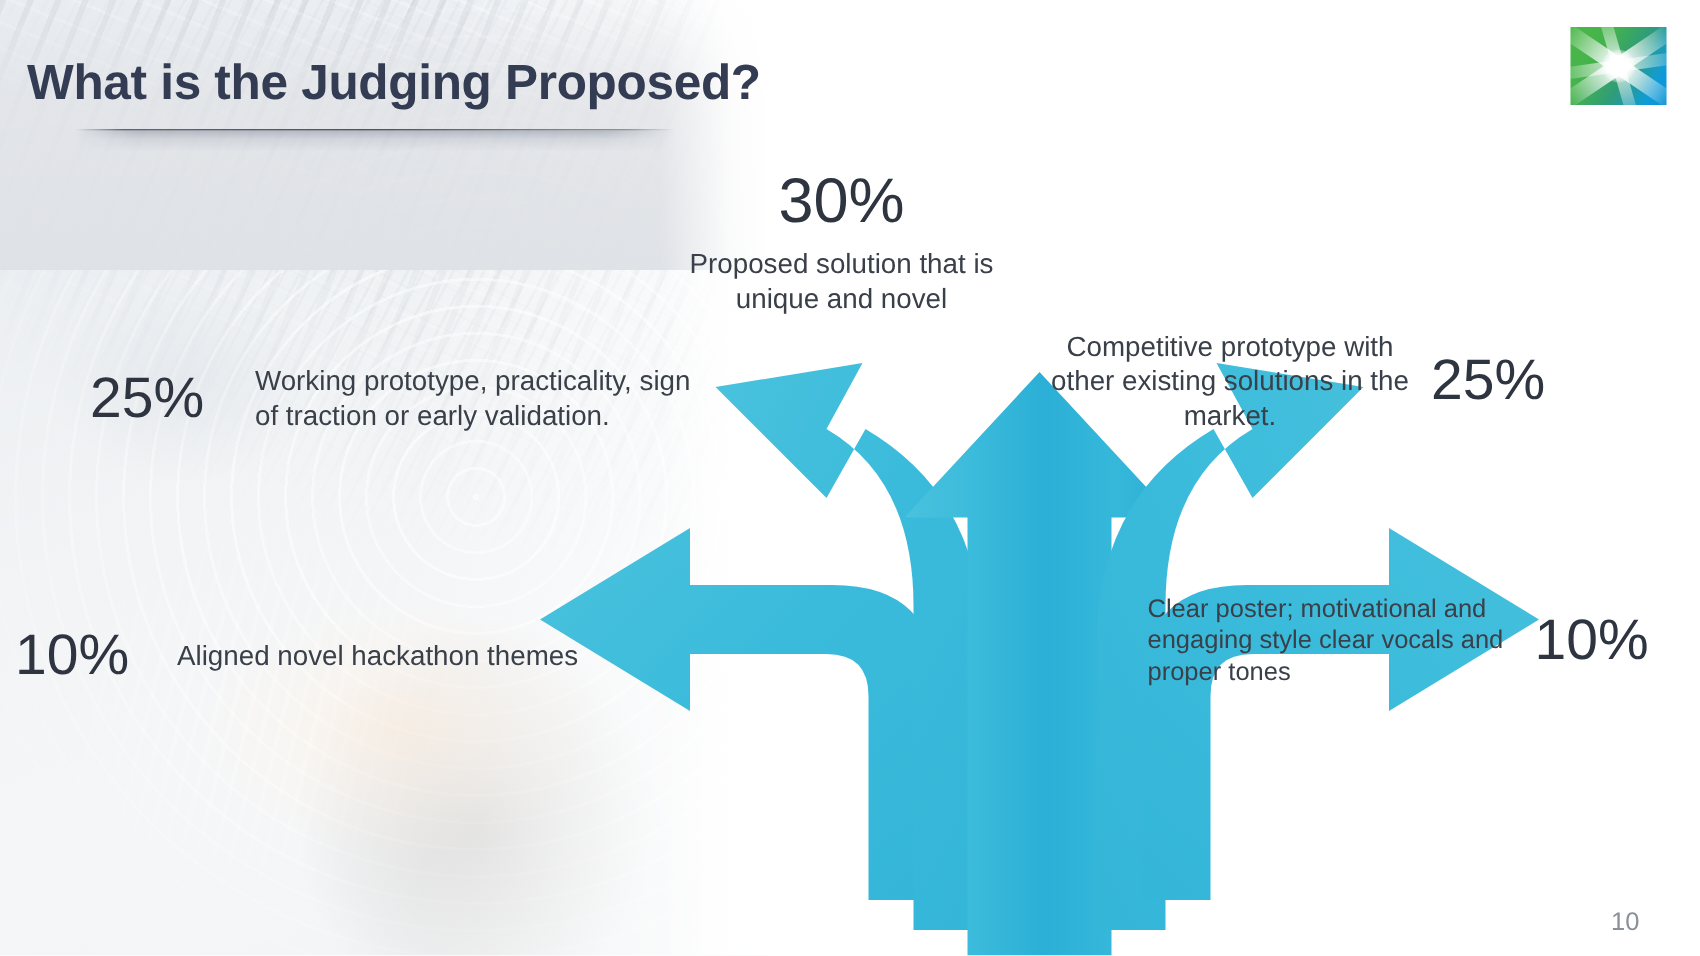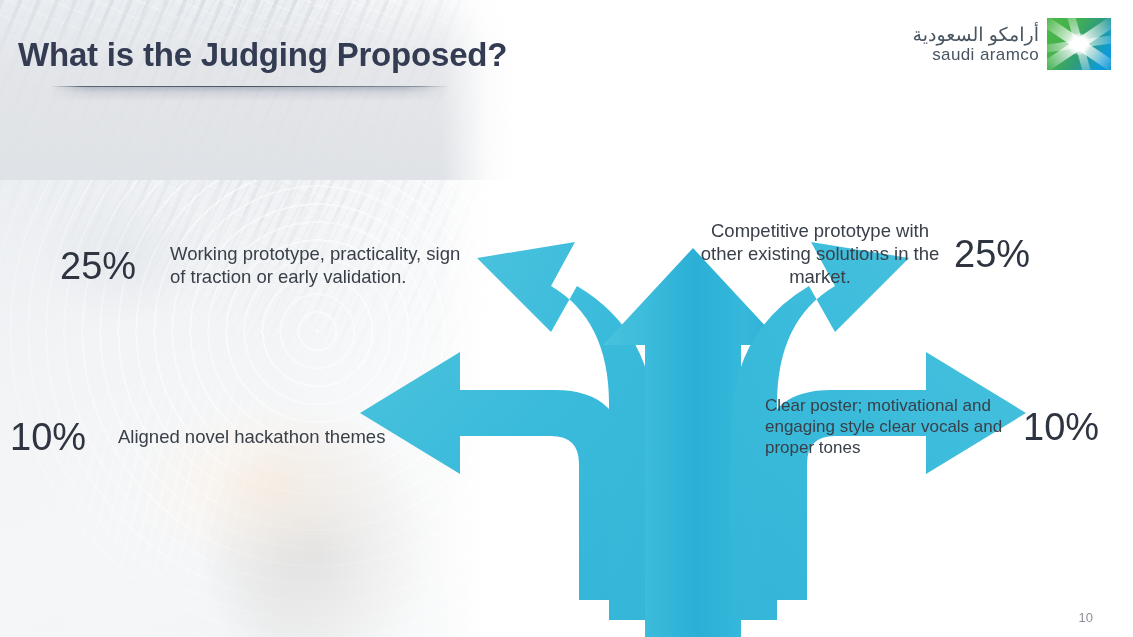--- a/index.html
+++ b/index.html
@@ -225,21 +225,21 @@
   
   #crit-10b { left:765px; top:395px; width:365px; align-items:center; }
   #crit-10b .desc { font-size:17px; width:248px; text-align:left; margin-right:10px; }
   #crit-10b .pct  { font-size:38px; }
 
   
   #page-number {
     position:absolute;
     right:40px; bottom:12px;
     z-index:6;
-    font-size:13px;
+    font-size:17px;
     color:#8a8f99;
   }
 </style>
 </head>
 <body>
 
 <div id="slide">
 
   <div id="bg-photo">
     <div class="layer ph-base"></div>
@@ -251,24 +251,20 @@
     <div class="layer ph-wash"></div>
     <div class="layer ph-bottom"></div>
     <div class="layer ph-edge"></div>
   </div>
 
   <h1 id="title">What is the Judging Proposed?</h1>
   <div id="title-divider-shadow"></div>
   <div id="title-divider"></div>
 
   <div id="logo">
-    <div id="logo-text">
-      <div id="logo-arabic">أرامكو السعودية</div>
-      <div id="logo-latin">saudi aramco</div>
-    </div>
     <div id="logo-mark">
       <span class="burst"></span>
       <span class="burst2"></span>
       <span class="core"></span>
     </div>
   </div>
 
   <svg id="arrows" viewBox="0 0 745 400">
     <defs>
       <linearGradient id="gradTrunk" x1="0" y1="0" x2="1" y2="0">
@@ -298,20 +294,24 @@
 
     <path fill="url(#gradTrunk)" d="M 290 400 L 290 105 L 248 105 L 338 8 L 428 105 L 386 105 L 386 400 Z" transform="translate(0,0)"></path>
 
     <path fill="url(#gradBranch)" d="M 376 400 L 376 210 Q 376 112 454 66 L 480 112 L 554 38 L 456 22 L 480 66
          Q 422 100 422 184 L 422 400 Z" transform="translate(0,-20)"></path>
 
     <path fill="url(#gradBranch)" d="M 406 400 L 406 260 Q 406 190 476 190 L 571 190 L 571 152 L 671 213 L 571 274 L 571 236 L 480 236
          Q 452 236 452 264 L 452 400 Z" transform="translate(0,-40)"></path>
   </svg>
 
+  <div id="crit-30" class="crit">
+    <div class="pct">30%</div>
+    <div class="desc">Proposed solution that is unique and novel</div>
+  </div>
 
   <div id="crit-25a" class="crit">
     <div class="pct">25%</div>
     <div class="desc">Working prototype, practicality, sign of traction or early validation.</div>
   </div>
 
   <div id="crit-25b" class="crit">
     <div class="desc">Competitive prototype with other existing solutions in the market.</div>
     <div class="pct">25%</div>
   </div>

